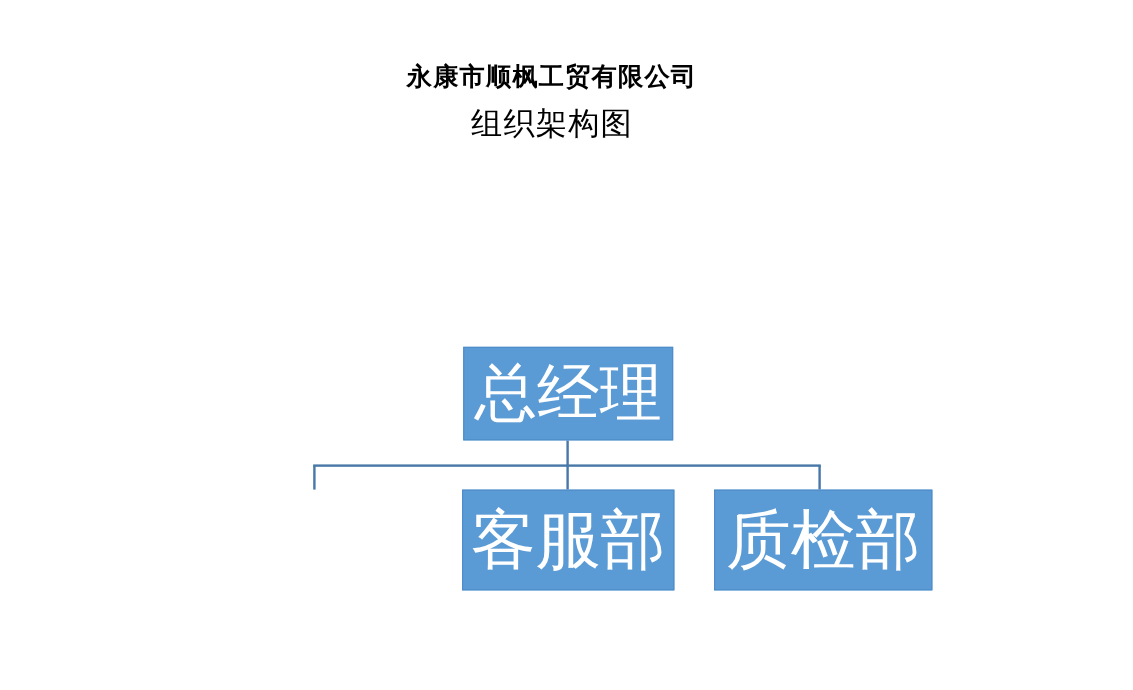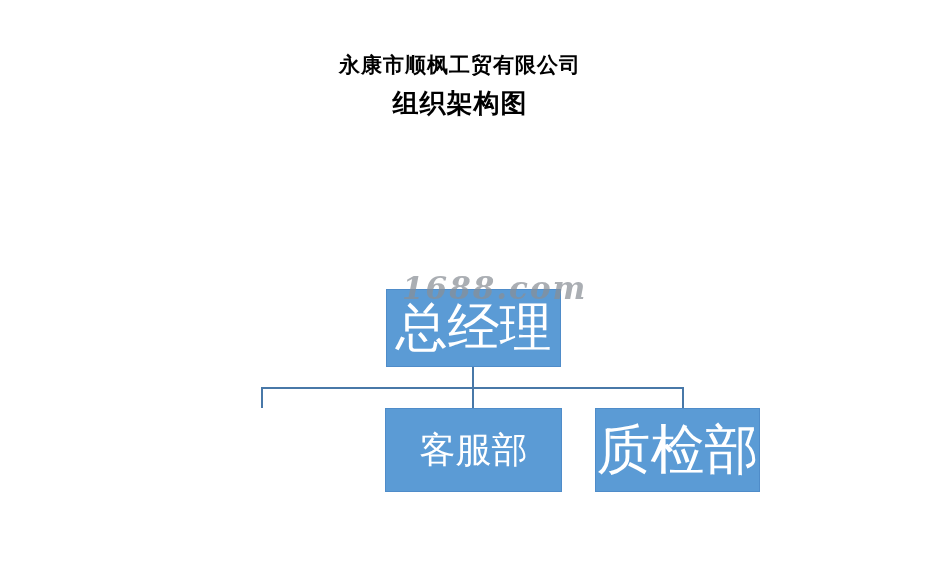--- a/index.html
+++ b/index.html
@@ -24,40 +24,40 @@
     color: var(--title-color, #000000);
   }
   .title {
     font-size: 21px;
     font-weight: bold;
     line-height: 38px;
     letter-spacing: 1px;
   }
   .subtitle {
     font-size: 26px;
-    font-weight: bold;
+    font-weight: normal;
     line-height: 38px;
     letter-spacing: 1px;
   }
   .node {
     position: absolute;
     display: flex;
     align-items: center;
     justify-content: center;
     background: var(--box-fill, #5b9bd5);
     border: 1px solid var(--box-border, #4f8cc9);
     box-sizing: border-box;
     color: var(--box-text, #ffffff);
     font-family: "DejaVu Serif", "Liberation Serif", serif;
     z-index: 1;
   }
   .node-gm   { left: 386px; top: 289px; width: 175px; height: 78px; font-size: 52px; }
   .node-d1   { left: 177px; top: 408px; width: 171px; height: 84px; font-size: 54px; }
-  .node-d2   { left: 385px; top: 408px; width: 177px; height: 84px; font-size: 36px; }
-  .node-d3   { left: 595px; top: 408px; width: 165px; height: 84px; font-size: 54px; }
+  .node-d2   { left: 385px; top: 408px; width: 177px; height: 84px; font-size: 54px; }
+  .node-d3   { left: 595px; top: 408px; width: 182px; height: 84px; font-size: 54px; }
   .connector {
     position: absolute;
     background: var(--connector, #4878a8);
     z-index: 0;
   }
   .c-stem { left: 472px; top: 367px; width: 2px;   height: 21px; }
   .c-h    { left: 261px; top: 387px; width: 423px; height: 2px;  }
   .c-d1   { left: 261px; top: 388px; width: 2px;   height: 20px; }
   .c-d2   { left: 472px; top: 388px; width: 2px;   height: 20px; }
   .c-d3   { left: 682px; top: 388px; width: 2px;   height: 20px; }
@@ -79,21 +79,20 @@
 </head>
 <body>
 
 <div class="canvas">
 
   <div class="titles">
     <div class="title">永康市顺枫工贸有限公司</div>
     <div class="subtitle">组织架构图</div>
   </div>
 
-  <div class="watermark">1688.com</div>
 
   <div class="connector c-stem"></div>
   <div class="connector c-h"></div>
   <div class="connector c-d1"></div>
   <div class="connector c-d2"></div>
   <div class="connector c-d3"></div>
 
   <div class="node node-gm">
     <span>总经理</span>
   </div>

